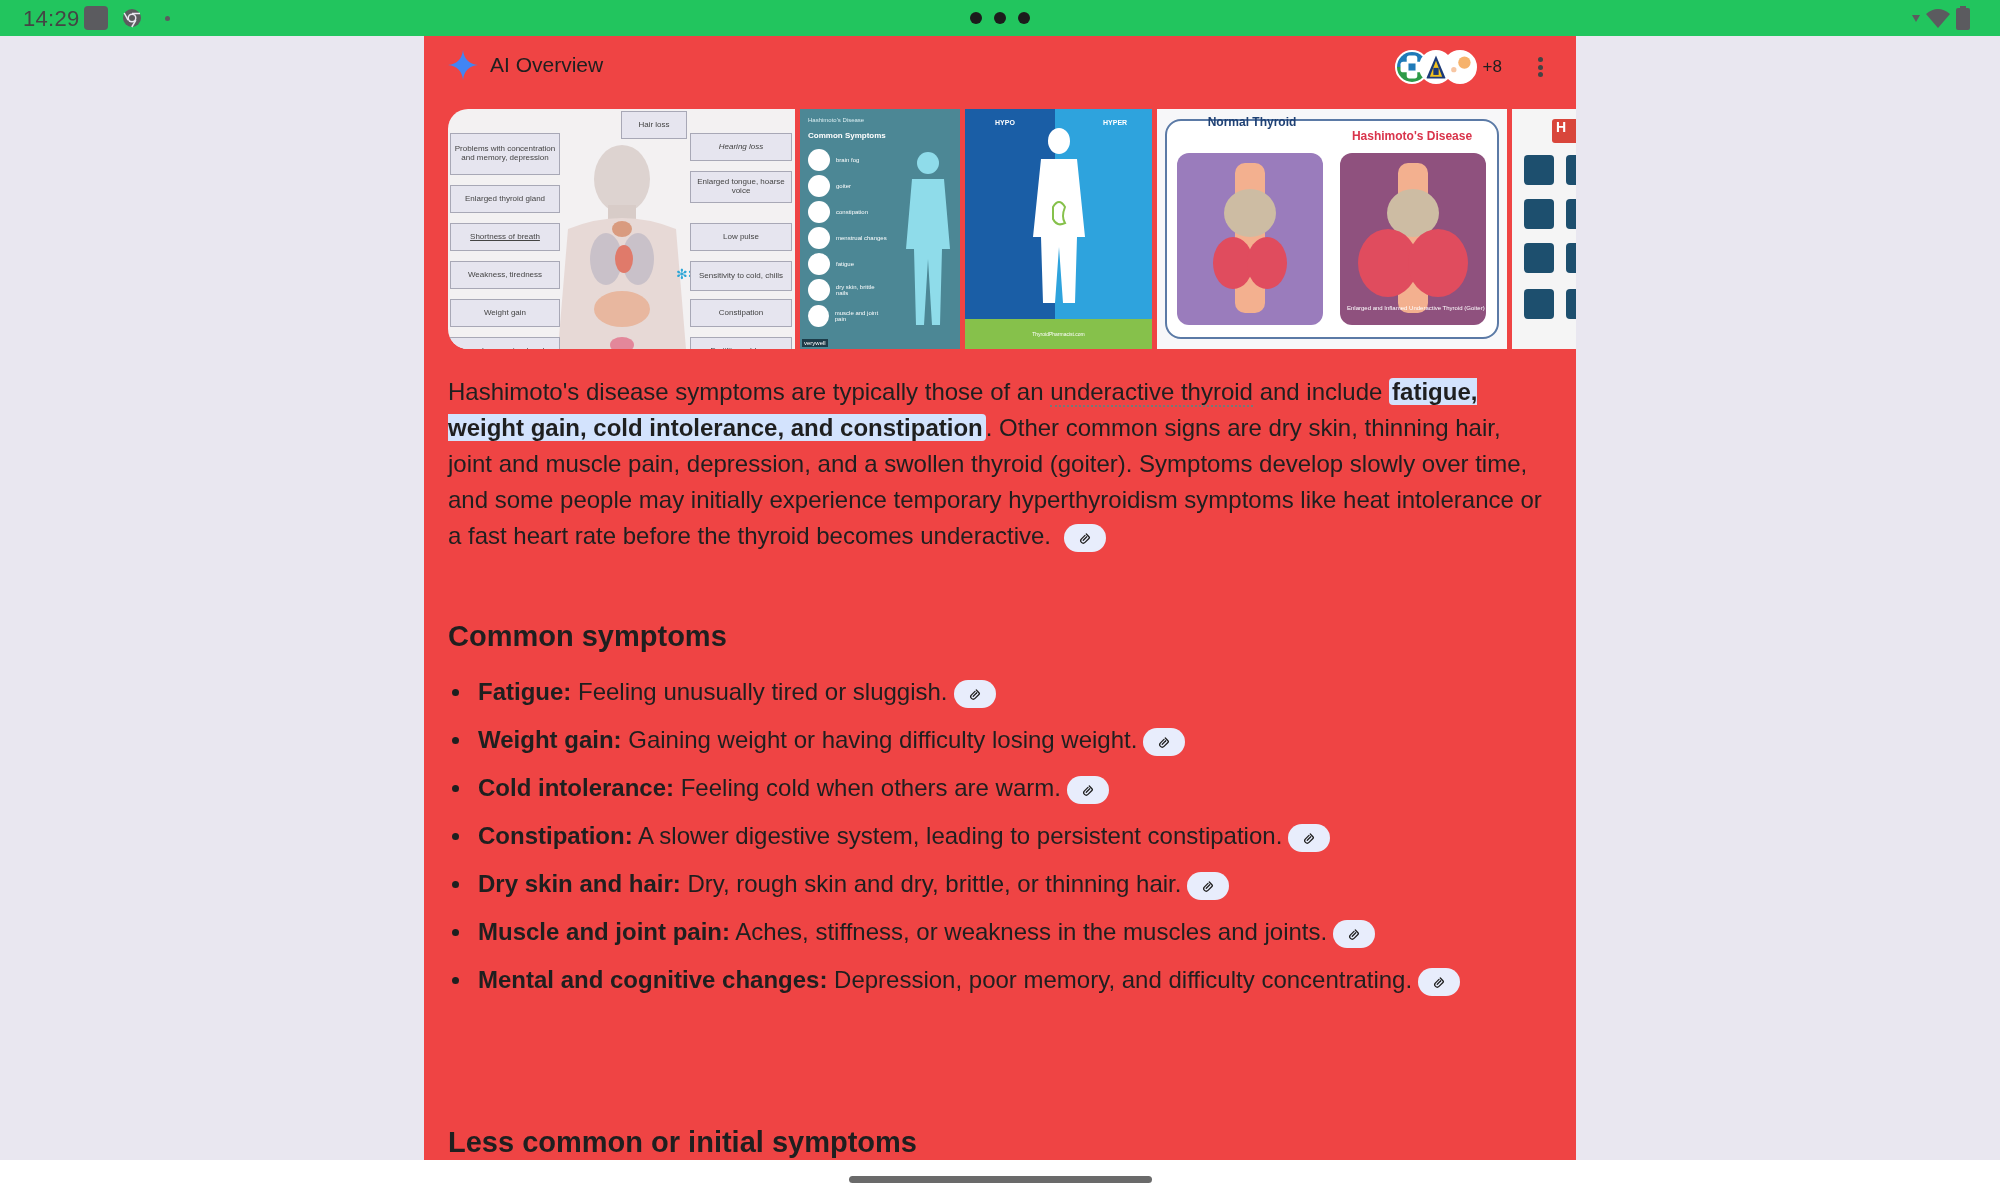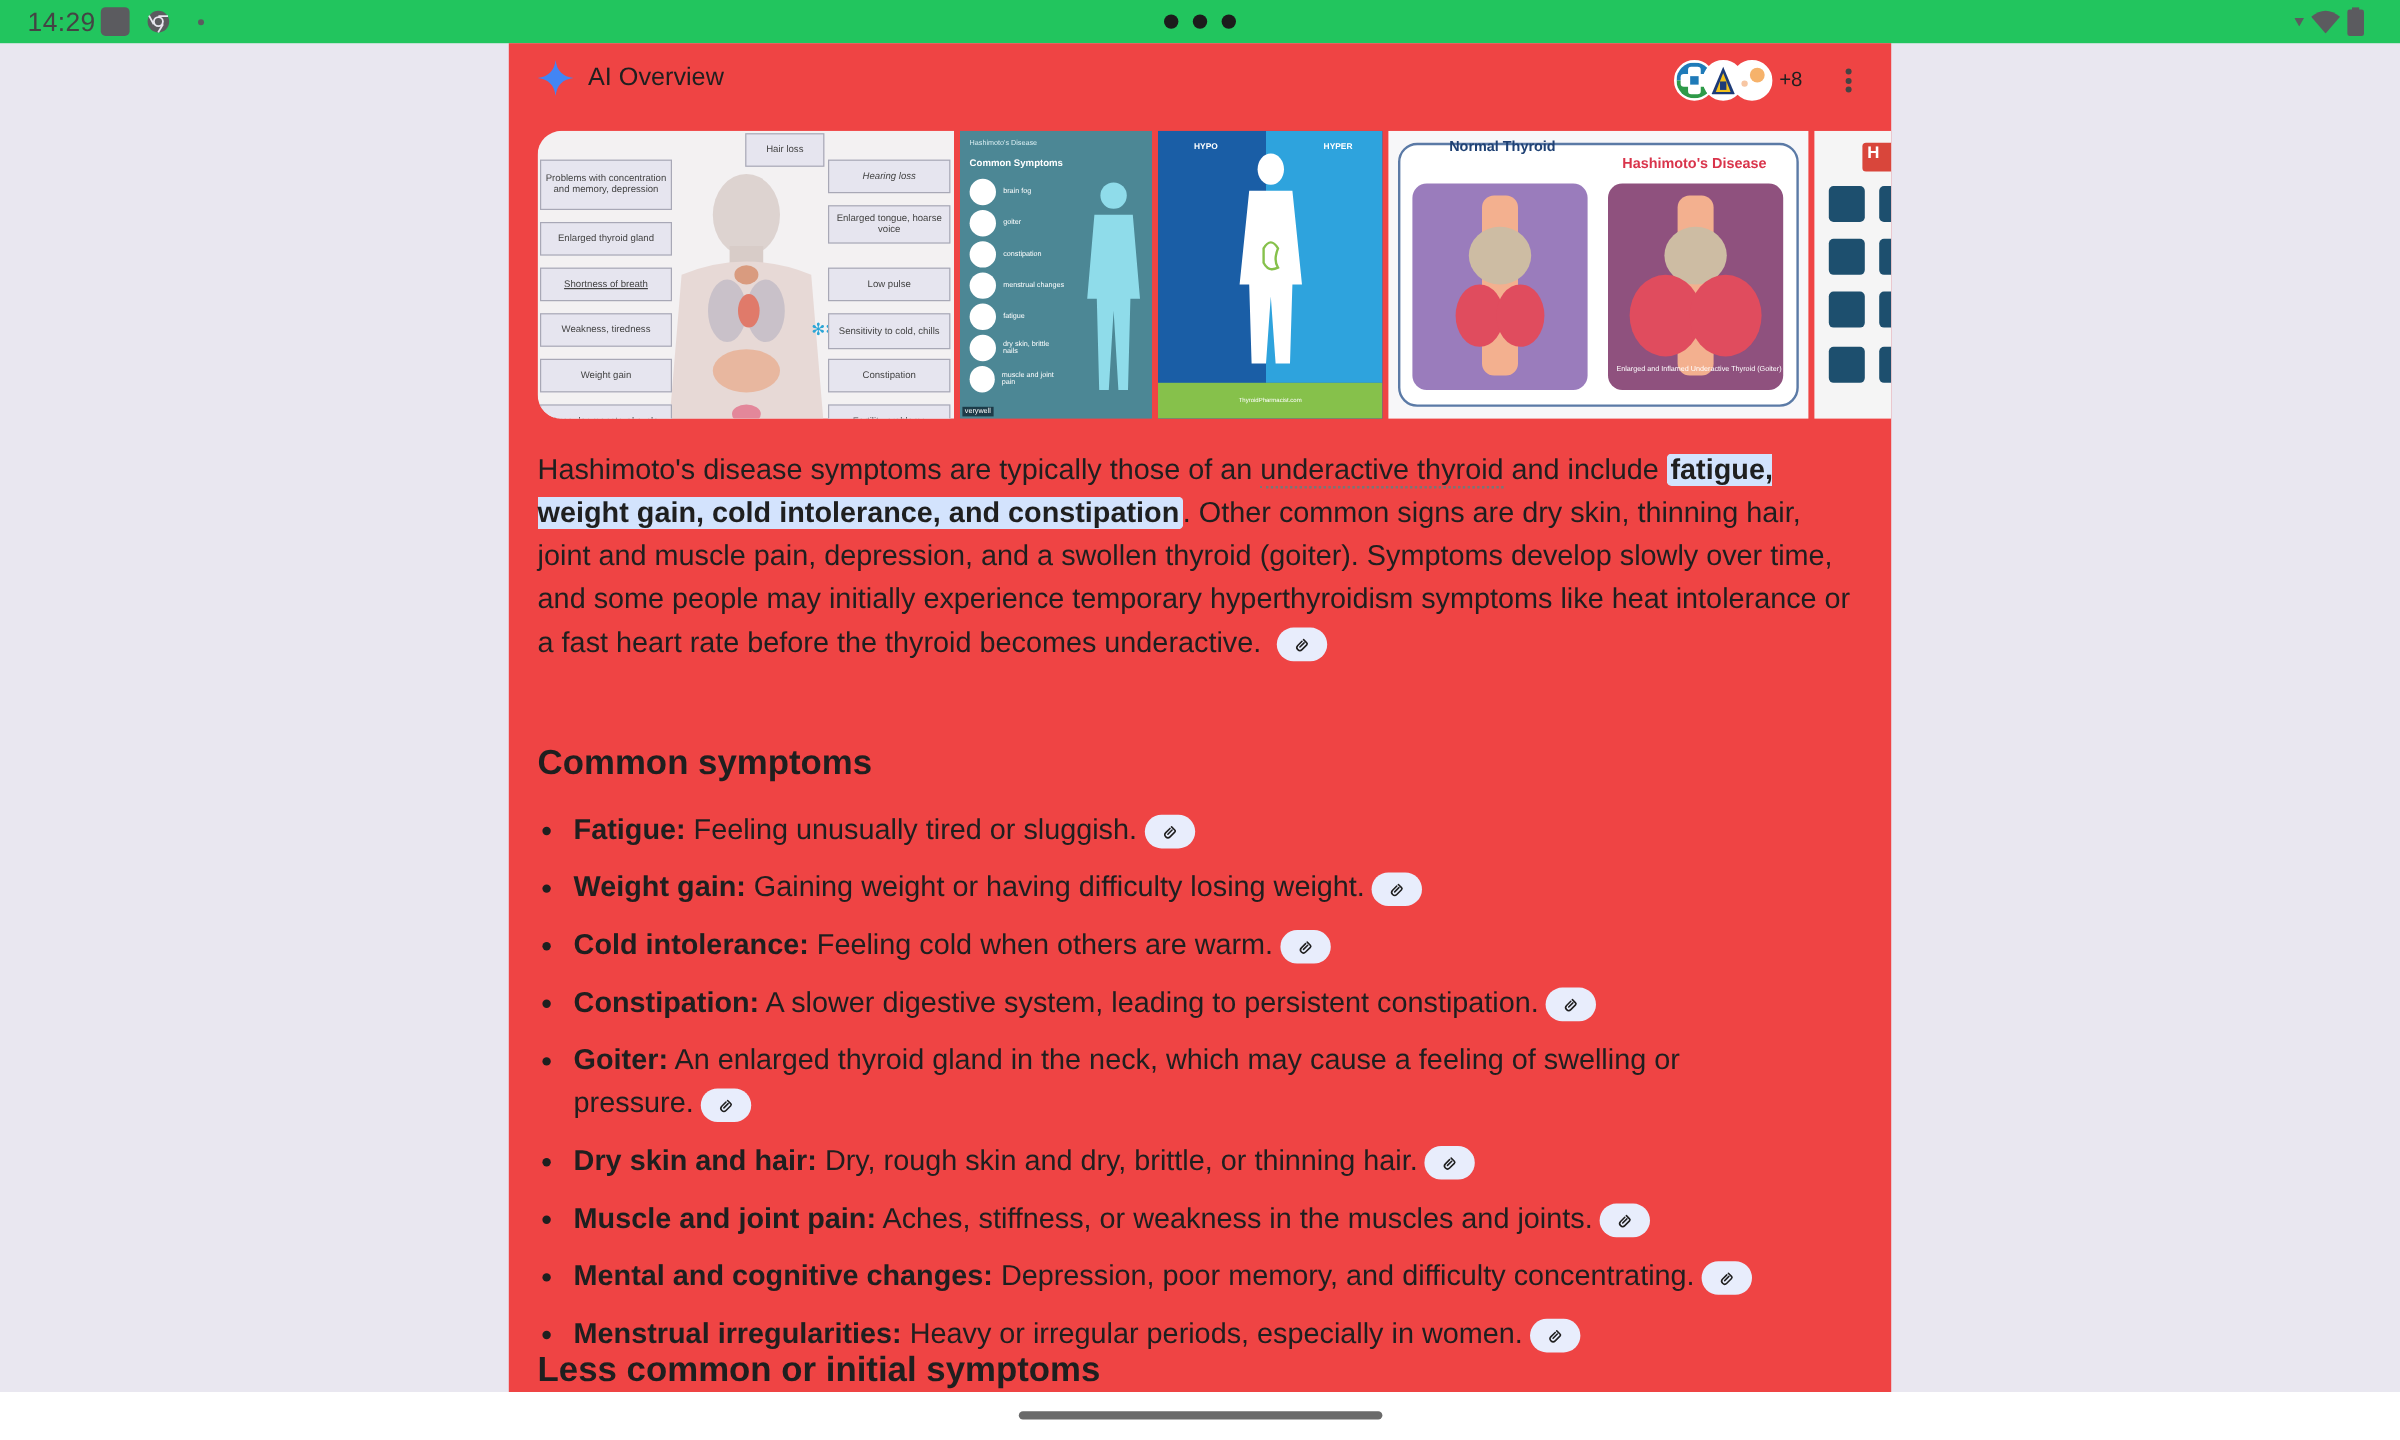--- a/index.html
+++ b/index.html
@@ -280,45 +280,33 @@
             <path d="M9.5 3.5 L12.5 6.5 Q13.5 7.5 12.5 8.5 L8 13 Q6 15 4 13 Q2 11 4 9 L8 5" fill="none" stroke="#1f1f1f" stroke-width="1.5" stroke-linecap="round"></path>
             <path d="M10 6.5 L6 10.5" stroke="#1f1f1f" stroke-width="1.5" stroke-linecap="round"></path>
           </svg>
         </span></li>
     <li><b>Constipation:</b><span> A slower digestive system, leading to persistent constipation.</span><span class="cite">
           <svg viewBox="0 0 16 16">
             <path d="M9.5 3.5 L12.5 6.5 Q13.5 7.5 12.5 8.5 L8 13 Q6 15 4 13 Q2 11 4 9 L8 5" fill="none" stroke="#1f1f1f" stroke-width="1.5" stroke-linecap="round"></path>
             <path d="M10 6.5 L6 10.5" stroke="#1f1f1f" stroke-width="1.5" stroke-linecap="round"></path>
           </svg>
         </span></li>
-    <li style="padding-right:120px"><b>Goiter:</b><span> An enlarged thyroid gland in the neck, which may cause a feeling of swelling or pressure.</span><span class="cite">
-          <svg viewBox="0 0 16 16">
-            <path d="M9.5 3.5 L12.5 6.5 Q13.5 7.5 12.5 8.5 L8 13 Q6 15 4 13 Q2 11 4 9 L8 5" fill="none" stroke="#1f1f1f" stroke-width="1.5" stroke-linecap="round"></path>
-            <path d="M10 6.5 L6 10.5" stroke="#1f1f1f" stroke-width="1.5" stroke-linecap="round"></path>
-          </svg>
-        </span></li>
     <li><b>Dry skin and hair:</b><span> Dry, rough skin and dry, brittle, or thinning hair.</span><span class="cite">
           <svg viewBox="0 0 16 16">
             <path d="M9.5 3.5 L12.5 6.5 Q13.5 7.5 12.5 8.5 L8 13 Q6 15 4 13 Q2 11 4 9 L8 5" fill="none" stroke="#1f1f1f" stroke-width="1.5" stroke-linecap="round"></path>
             <path d="M10 6.5 L6 10.5" stroke="#1f1f1f" stroke-width="1.5" stroke-linecap="round"></path>
           </svg>
         </span></li>
     <li><b>Muscle and joint pain:</b><span> Aches, stiffness, or weakness in the muscles and joints.</span><span class="cite">
           <svg viewBox="0 0 16 16">
             <path d="M9.5 3.5 L12.5 6.5 Q13.5 7.5 12.5 8.5 L8 13 Q6 15 4 13 Q2 11 4 9 L8 5" fill="none" stroke="#1f1f1f" stroke-width="1.5" stroke-linecap="round"></path>
             <path d="M10 6.5 L6 10.5" stroke="#1f1f1f" stroke-width="1.5" stroke-linecap="round"></path>
           </svg>
         </span></li>
     <li><b>Mental and cognitive changes:</b><span> Depression, poor memory, and difficulty concentrating.</span><span class="cite">
-          <svg viewBox="0 0 16 16">
-            <path d="M9.5 3.5 L12.5 6.5 Q13.5 7.5 12.5 8.5 L8 13 Q6 15 4 13 Q2 11 4 9 L8 5" fill="none" stroke="#1f1f1f" stroke-width="1.5" stroke-linecap="round"></path>
-            <path d="M10 6.5 L6 10.5" stroke="#1f1f1f" stroke-width="1.5" stroke-linecap="round"></path>
-          </svg>
-        </span></li>
-    <li><b>Menstrual irregularities:</b><span> Heavy or irregular periods, especially in women.</span><span class="cite">
           <svg viewBox="0 0 16 16">
             <path d="M9.5 3.5 L12.5 6.5 Q13.5 7.5 12.5 8.5 L8 13 Q6 15 4 13 Q2 11 4 9 L8 5" fill="none" stroke="#1f1f1f" stroke-width="1.5" stroke-linecap="round"></path>
             <path d="M10 6.5 L6 10.5" stroke="#1f1f1f" stroke-width="1.5" stroke-linecap="round"></path>
           </svg>
         </span></li>
   </ul>
 
   <h2 class="h2" style="top:1090px">Less common or initial symptoms</h2>
 </div>
 

